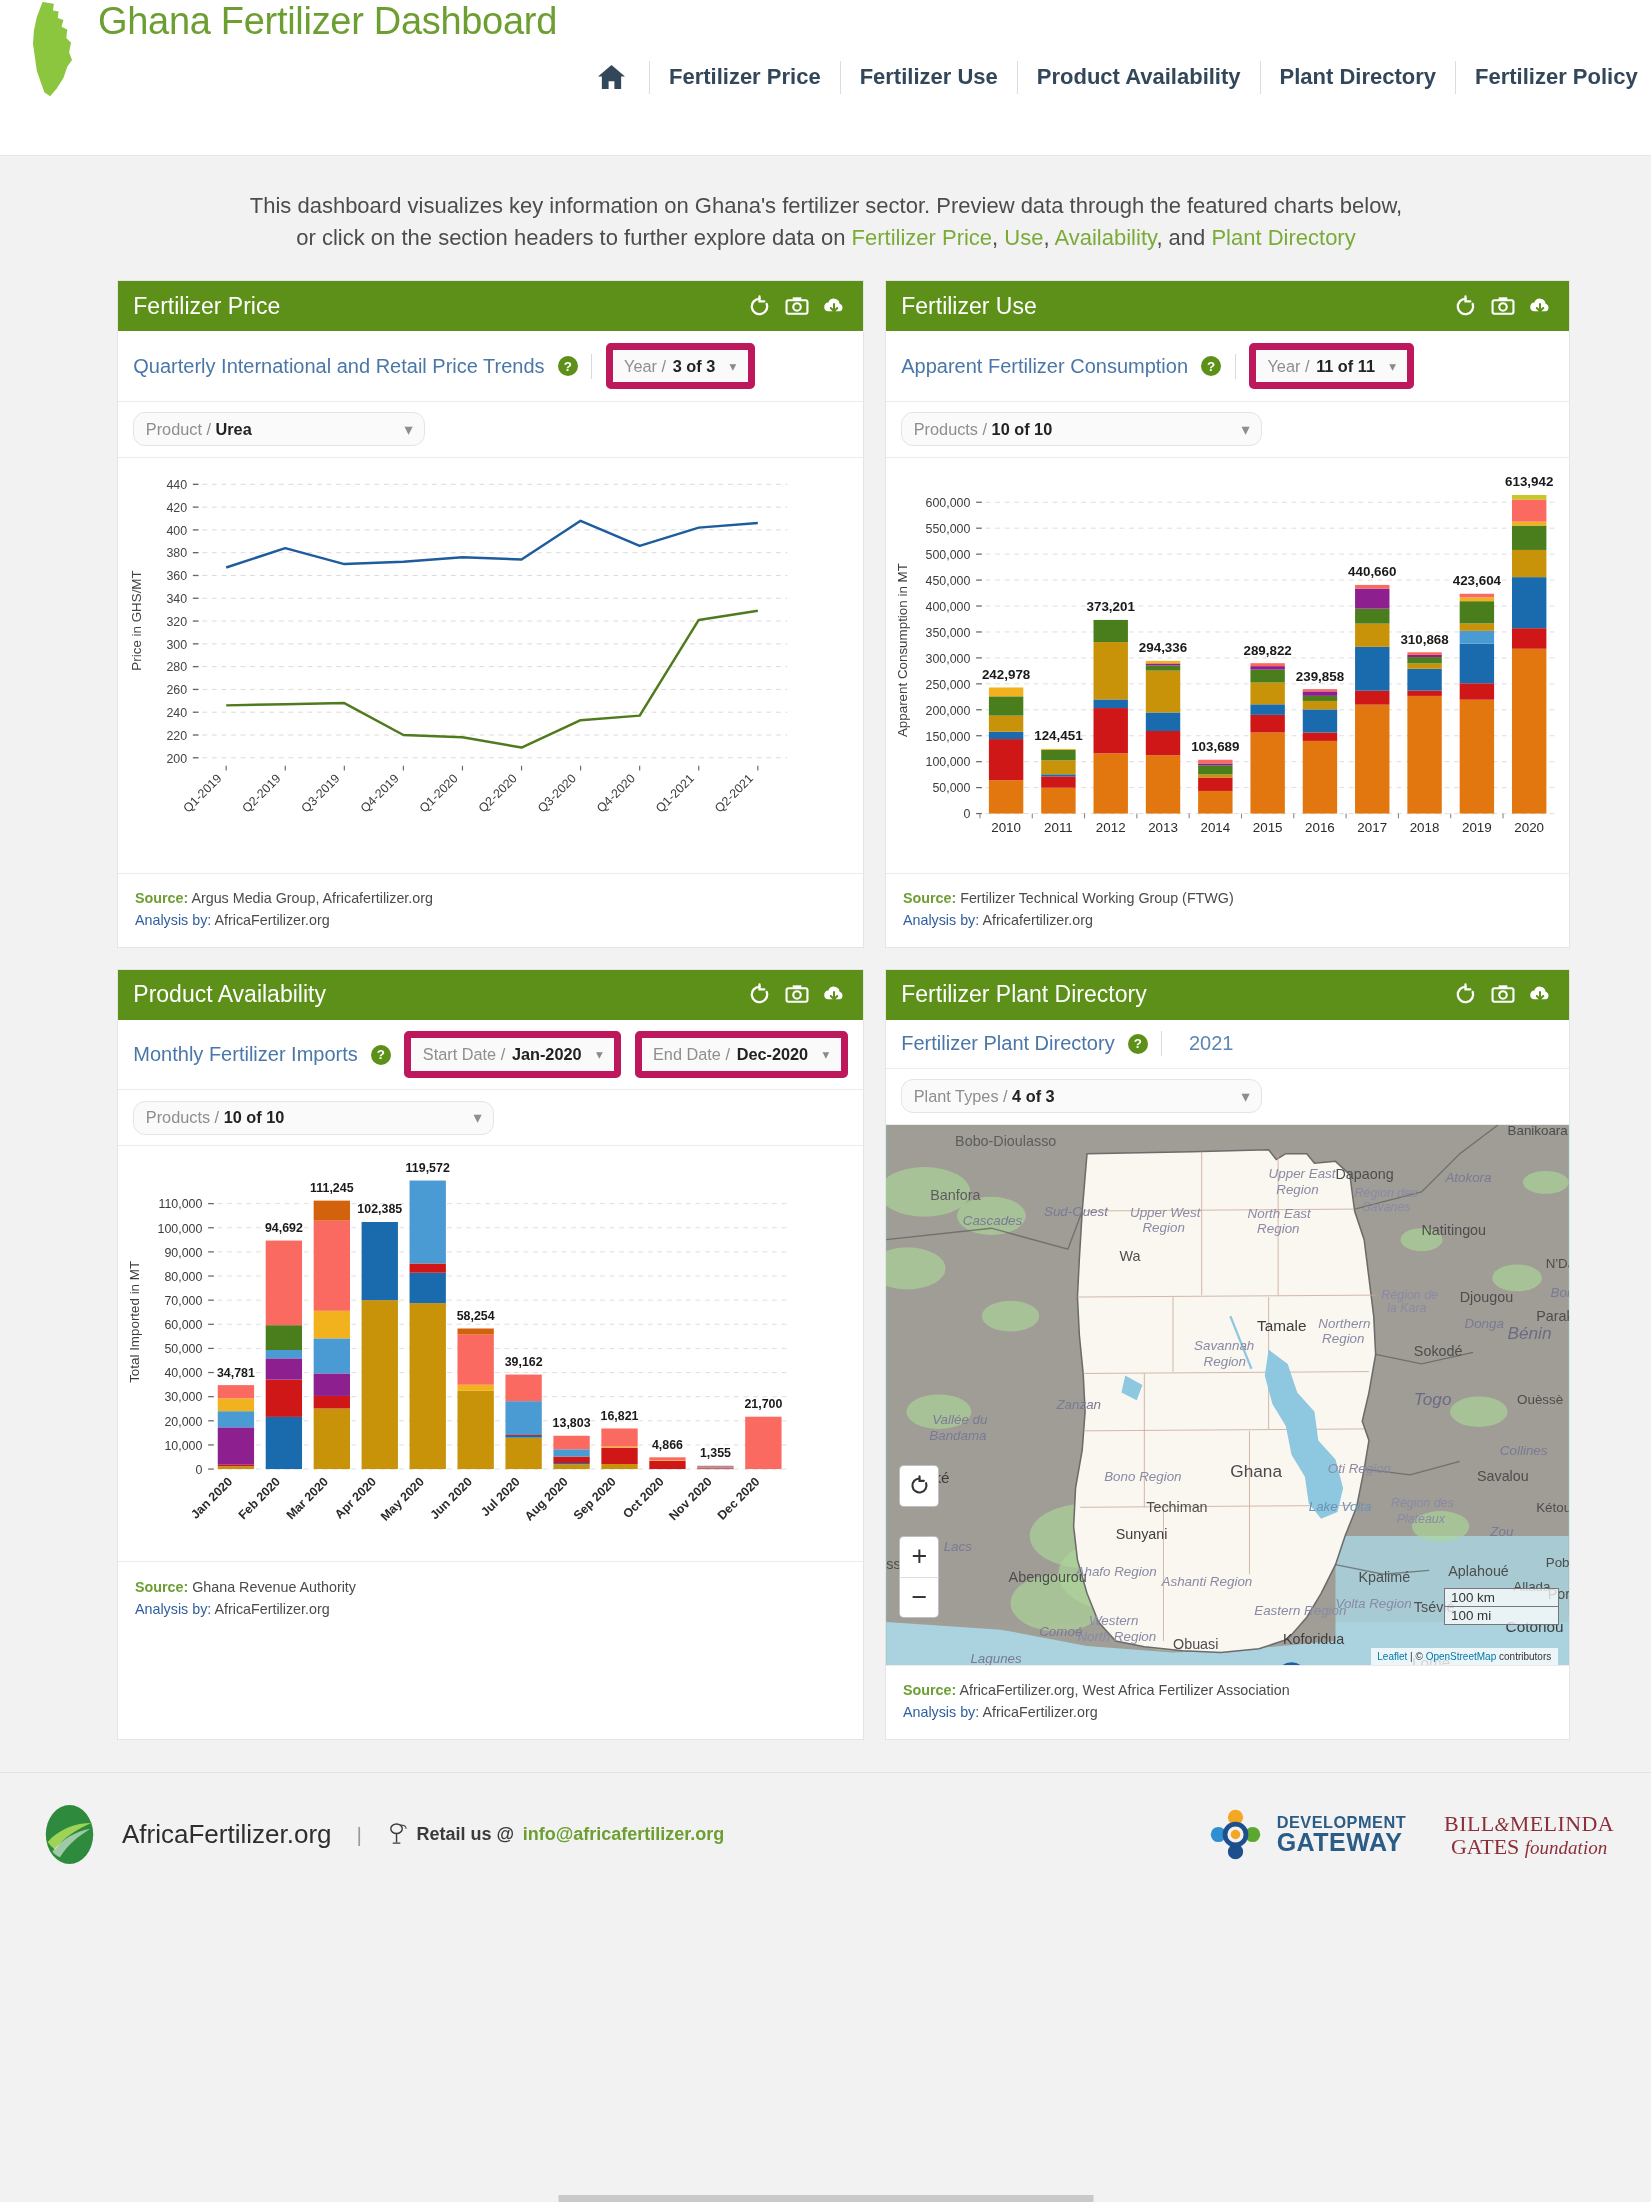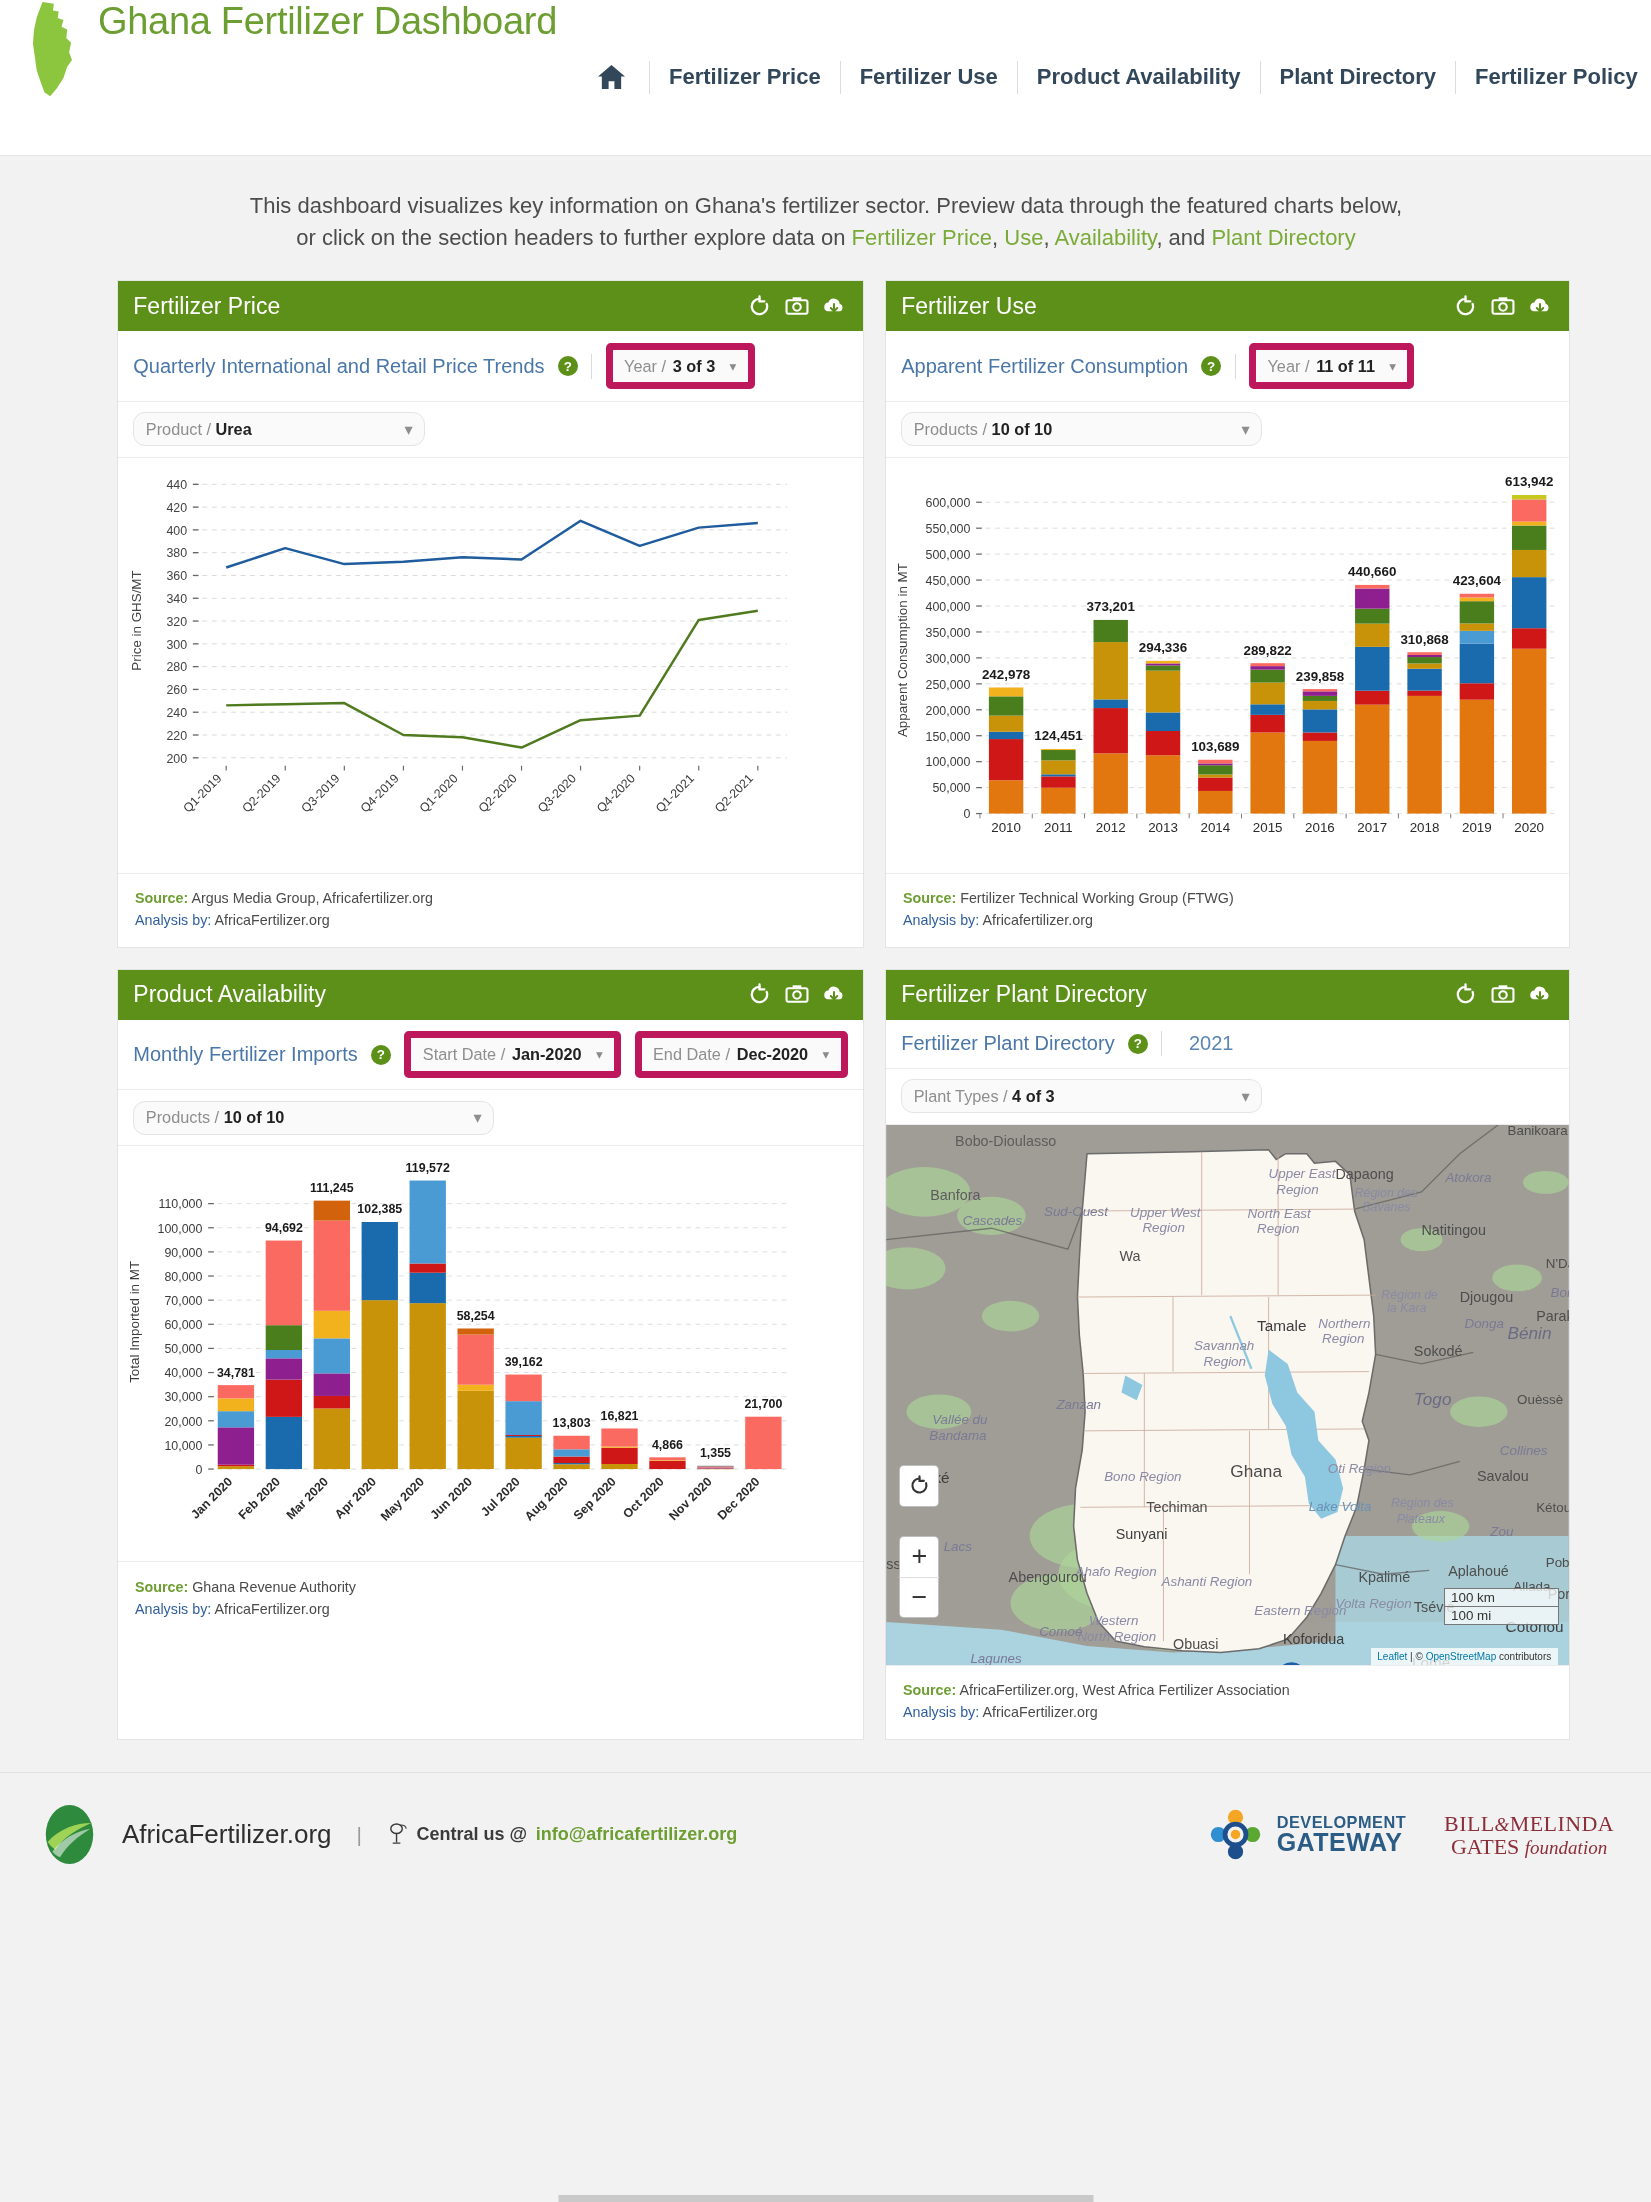--- a/index.html
+++ b/index.html
@@ -86,21 +86,21 @@
     border-top:1px solid #ececec; padding:13.4px 17px 15.3px; font-size:14.3px;
     line-height:1.55; background:#fff;
   }
   .card-foot .s-lab{ color:#6d9e31; font-weight:bold; }
   .card-foot .a-lab{ color:#2f5e9e; font-weight:normal; }
   .card-foot .val{ color:#4b4b4b; }
   svg text{ font-family:"Liberation Sans", sans-serif; }
 
   
   .map-wrap{ position:relative; width:100%; height:540px; overflow:hidden;
-    background:#e5e5e5;text-decoration:underline; }
+    background:#5eead4;text-decoration:underline; }
   .map-ctl{
     position:absolute; background:#fff; border:1.9px solid rgba(0,0,0,.25);
     border-radius:4.8px; width:40px; display:flex; flex-direction:column;
     align-items:center; color:#333;
   }
   .map-ctl div{ height:40px; width:40px; display:flex;align-items:center;
     justify-content:center; font-size:27px; }
   .map-ctl div+div{ border-top:1px solid #ddd; }
   .scalebar{
     position:absolute; right:9.6px; bottom:40px; font-size:13.4px; color:#333;
@@ -874,21 +874,21 @@
       <path d="M11 50c10-13 24-21 40-24-13 8-24 17-32 30-3-1-6-3-8-6Z" fill="#ffffff" opacity=".55"></path>
     </svg>
     <div class="foot-brand">AfricaFertilizer.org</div>
     <div class="foot-sep">|</div>
     <div class="contact">
       <svg width="21" height="23" viewBox="0 0 22 24">
         <ellipse cx="10" cy="6" rx="6" ry="5" fill="none" stroke="#3b3b3b" stroke-width="1.5"></ellipse>
         <path d="M10 11v9M6 21h8" fill="none" stroke="#3b3b3b" stroke-width="1.5"></path>
         <path d="M14 2c4 0 6 2 6 4" fill="none" stroke="#3b3b3b" stroke-width="1.2"></path>
       </svg>
-      <span>Central us @ </span>
+      <span>Retail us @ </span>
         <span class="mail">info@africafertilizer.org</span>
     </div>
   </div>
 
   <div class="foot-right">
     <div style="display:flex;align-items:center;gap:11.5px;">
       <svg width="59" height="59" viewBox="0 0 62 62">
         <circle cx="31" cy="13" r="8" fill="#f5a623"></circle>
         <circle cx="13" cy="31" r="8" fill="#2f8fd0"></circle>
         <circle cx="31" cy="49" r="8" fill="#1d4f8c"></circle>

